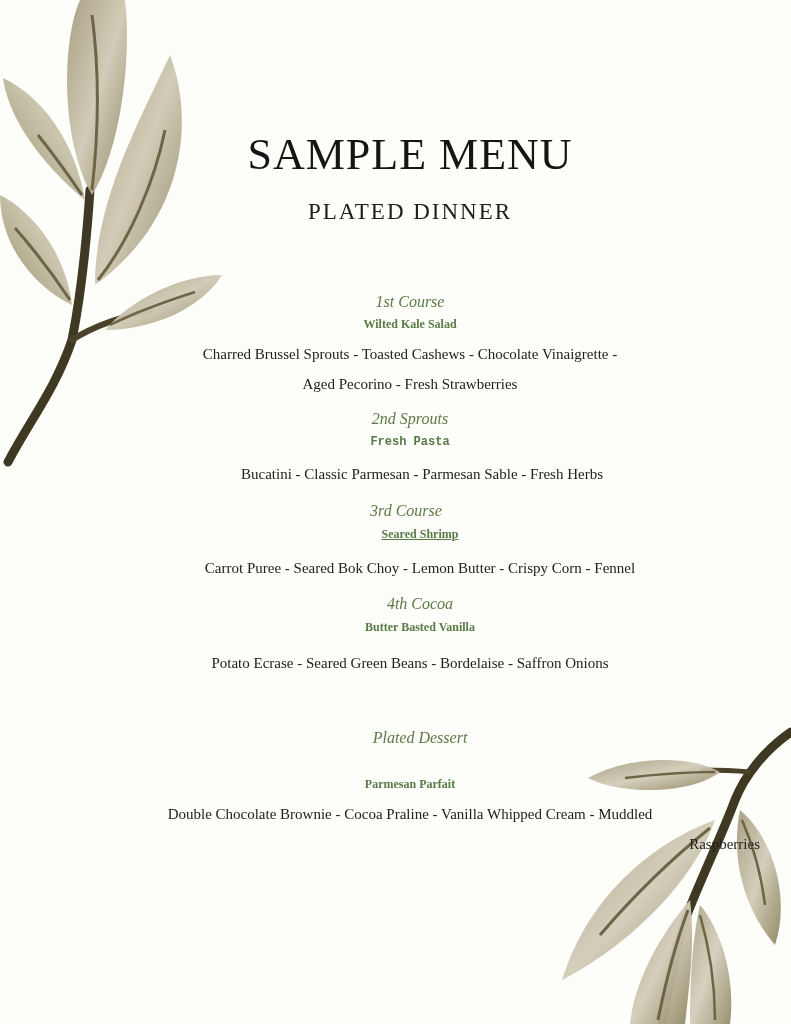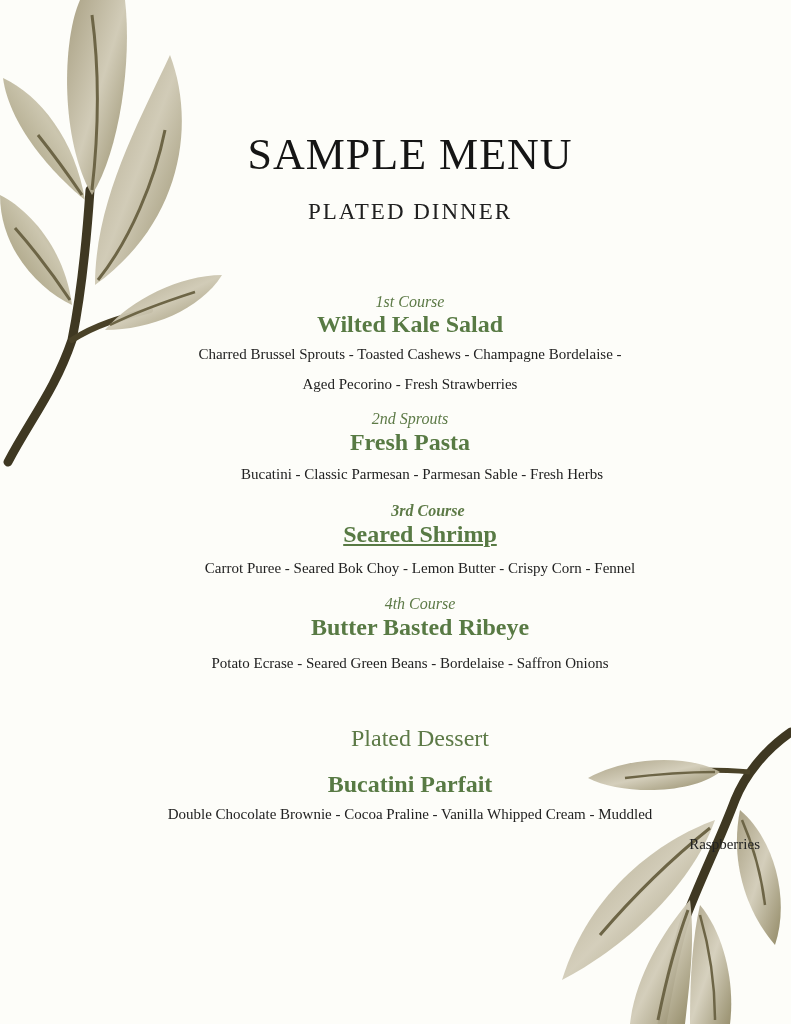--- a/index.html
+++ b/index.html
@@ -22,27 +22,27 @@
     .subtitle {
       position: absolute; left: 0; width: 820px; top: 198px;
       text-align: center; font-size: 23px; color: #202020;
       letter-spacing: 2px; line-height: 28px;
     }
     .course-label, .course-name, .course-desc, .dessert-heading { position: absolute; text-align: center; }
     .course-label {
       font-style: italic; color: #5d7a47; font-size: 16px; line-height: 20px; text-align: center;
     }
     .course-name {
-      font-weight: bold; color: #587a44; font-size: 24px; line-height: 22px;
+      font-weight: bold; color: #587a44; font-size: 12px; line-height: 22px;
     }
     .course-desc {
       color: #222; font-size: 15px; line-height: 30px;
     }
     .dessert-heading {
-      color: #5d7a47; font-size: 24px; line-height: 30px;
+      font-style: italic; color: #5d7a47; font-size: 16px; line-height: 30px;
     }
   </style>
 </head>
 <body>
 
 <svg class="leaf-art leaf-tl" viewBox="0 0 230 470" xmlns="http://www.w3.org/2000/svg">
   <defs>
     <linearGradient id="lg1" x1="0" y1="0" x2="1" y2="1">
       <stop offset="0" stop-color="#a59c7e"></stop>
       <stop offset="0.5" stop-color="#cfc9b4"></stop>
@@ -99,31 +99,31 @@
   <path d="M138 190 C 125 225, 115 265, 108 300" stroke="#6d6546" stroke-width="3" fill="none"></path>
   <path d="M150 185 C 175 215, 185 265, 180 304 L 140 304 C 140 260, 142 220, 150 185 Z" fill="url(#lg3)" opacity="0.9"></path>
   <path d="M150 195 C 160 230, 165 265, 165 300" stroke="#6d6546" stroke-width="2.5" fill="none"></path>
 </svg>
 
 <h1 class="title">SAMPLE MENU</h1>
 <div class="subtitle">PLATED DINNER</div>
 
 <div class="course-label" style="left:300px;width:220px;top:292px;">1st Course</div>
 <div class="course-name" style="left:260px;width:300px;top:313px;">Wilted Kale Salad</div>
-<div class="course-desc" style="left:100px;width:620px;top:339px;">Charred Brussel Sprouts - Toasted Cashews - Champagne Bordelaise -</div>
+<div class="course-desc" style="left:100px;width:620px;top:339px;">Charred Brussel Sprouts - Toasted Cashews - Chocolate Vinaigrette -</div>
 <div class="course-desc" style="left:100px;width:620px;top:369px;">Aged Pecorino - Fresh Strawberries</div>
 
 <div class="course-label" style="left:300px;width:220px;top:409px;">2nd Sprouts</div>
-<div class="course-name" style="left:260px;width:300px;top:431px;">Fresh Pasta</div>
+<div class="course-name" style="left:260px;width:300px;top:431px;font-family:Liberation Mono, monospace;">Fresh Pasta</div>
 <div class="course-desc" style="left:112px;width:620px;top:459px;">Bucatini - Classic Parmesan - Parmesan Sable - Fresh Herbs</div>
 
-<div class="course-label" style="left:318px;width:220px;top:501px;font-weight:bold;">3rd Course</div>
+<div class="course-label" style="left:296px;width:220px;top:501px;">3rd Course</div>
 <div class="course-name" style="left:270px;width:300px;top:523px;text-decoration:underline;">Seared Shrimp</div>
 <div class="course-desc" style="left:110px;width:620px;top:553px;">Carrot Puree - Seared Bok Choy - Lemon Butter - Crispy Corn - Fennel</div>
 
-<div class="course-label" style="left:310px;width:220px;top:594px;">4th Course</div>
-<div class="course-name" style="left:270px;width:300px;top:616px;">Butter Basted Ribeye</div>
+<div class="course-label" style="left:310px;width:220px;top:594px;">4th Cocoa</div>
+<div class="course-name" style="left:270px;width:300px;top:616px;">Butter Basted Vanilla</div>
 <div class="course-desc" style="left:100px;width:620px;top:648px;">Potato Ecrase - Seared Green Beans - Bordelaise - Saffron Onions</div>
 
 <div class="dessert-heading" style="left:270px;width:300px;top:723px;">Plated Dessert</div>
-<div class="course-name" style="left:260px;width:300px;top:773px;">Bucatini Parfait</div>
+<div class="course-name" style="left:260px;width:300px;top:773px;">Parmesan Parfait</div>
 <div class="course-desc" style="left:60px;width:700px;top:799px;">Double Chocolate Brownie - Cocoa Praline - Vanilla Whipped Cream - Muddled</div>
 <div class="course-desc" style="left:60px;width:700px;top:829px;text-align:right;">Raspberries</div>
 
 </body></html>

